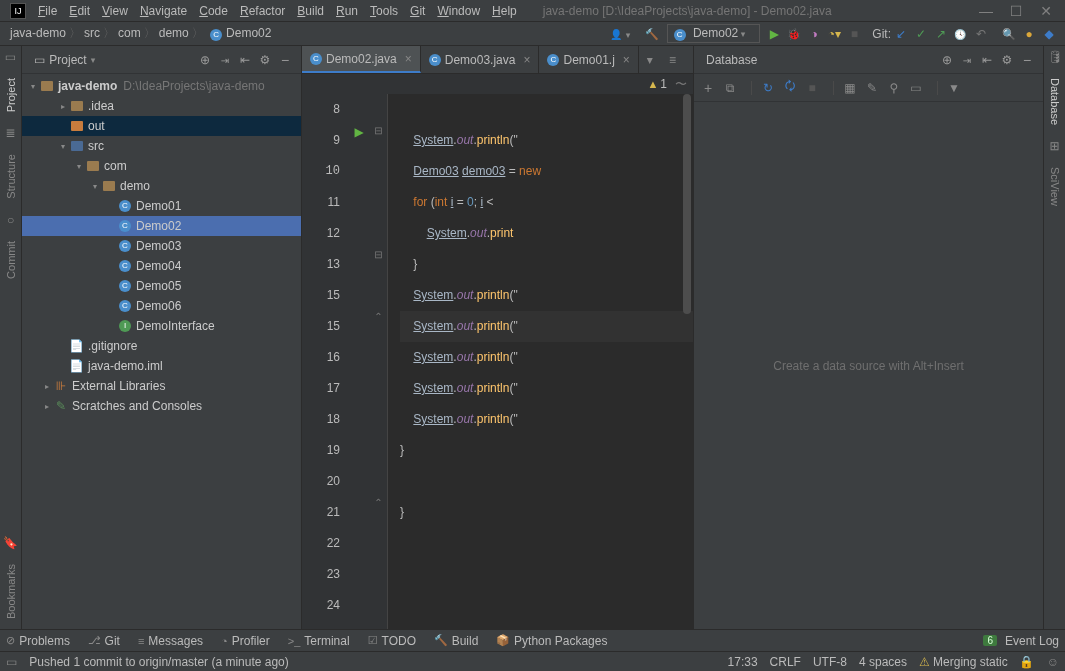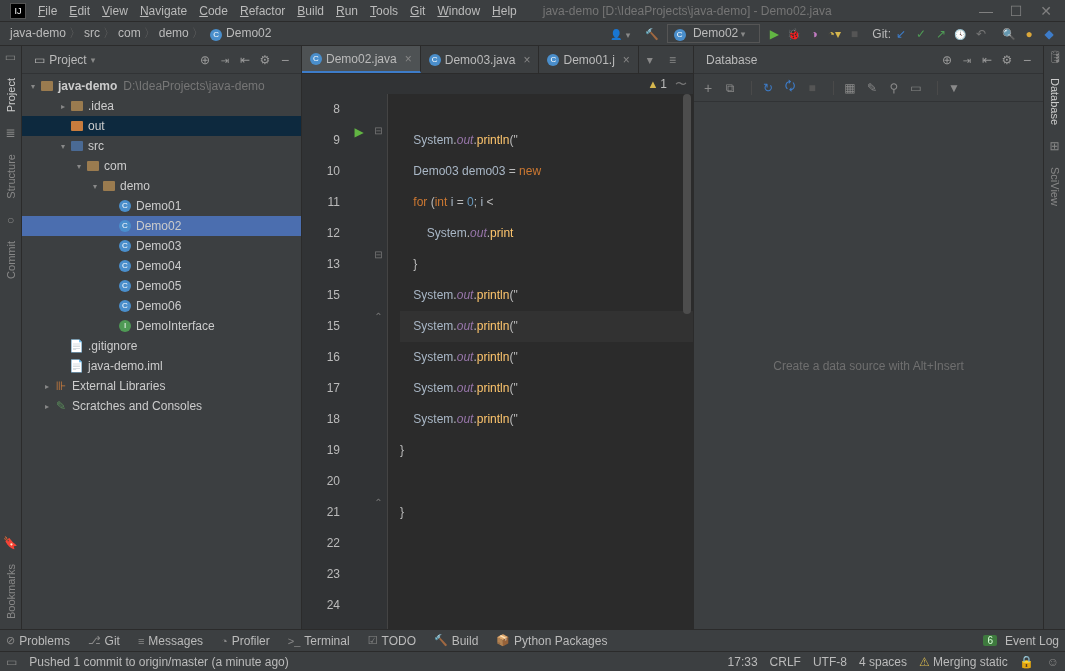--- a/index.html
+++ b/index.html
@@ -65,21 +65,21 @@
 .lineno-col { width: 46px; text-align: right; padding-right: 8px; color: #606366; line-height: 31px; background: #313335; }
 .run-gutter { width: 22px; background: #313335; }
 .fold-gutter { width: 18px; background: #313335; border-right: 1px solid #444; }
 .code-col { flex: 1; padding-left: 12px; line-height: 31px; position: relative; }
 .code-line { height: 31px; white-space: pre; }
 .code-line.current { background: #323232; }
 .kw { color: #cc7832; }
 .fn { color: #ffc66d; }
 .str, .field { color: #9876aa; font-style: italic; }
 .num { color: #6897bb; }
-.id { color: #a9b7c6; }
+.id { color: #a9b7c6; text-decoration: underline; }
 .play-icon { color: #62b543; font-size: 12px; display: block; text-align: center; }
 .fold-mark { color: #787878; font-size: 10px; display: block; text-align: center; }
 .scroll-thumb { position: absolute; right: 2px; top: 0; width: 8px; height: 220px; background: #4d4d4d; border-radius: 4px; }
 
 
 .db-panel { width: 350px; background: #3c3f41; border-left: 1px solid #2b2b2b; display: flex; flex-direction: column; }
 .db-toolbar { height: 28px; display: flex; align-items: center; padding: 0 4px; gap: 2px; border-bottom: 1px solid #313335; }
 .db-toolbar .tb-ico { width: 20px; text-align: center; color: #8a8a8a; font-size: 12px; }
 .db-body { flex: 1; display: flex; align-items: center; justify-content: center; color: #6f6f6f; }
 
@@ -345,21 +345,21 @@
         </div>
       </div>
     <div class="breadcrumb-bar">
       <span class="warn">▲ <span>1</span></span>
       <span style="color:#777">〜</span>
     </div>
     <div class="code-area">
       <div class="lineno-col" id="lineno-host">
           <div style="height: 31px;">8</div>
           <div style="height: 31px;">9</div>
-          <div style="height: 31px;">10</div>
+          <div style="height: 31px; font-family: Liberation Mono, monospace;">10</div>
           <div style="height: 31px;">11</div>
           <div style="height: 31px;">12</div>
           <div style="height: 31px;">13</div>
           <div style="height: 31px;">15</div>
           <div style="height: 31px;">15</div>
           <div style="height: 31px;">16</div>
           <div style="height: 31px;">17</div>
           <div style="height: 31px;">18</div>
           <div style="height: 31px;">19</div>
           <div style="height: 31px;">20</div>

